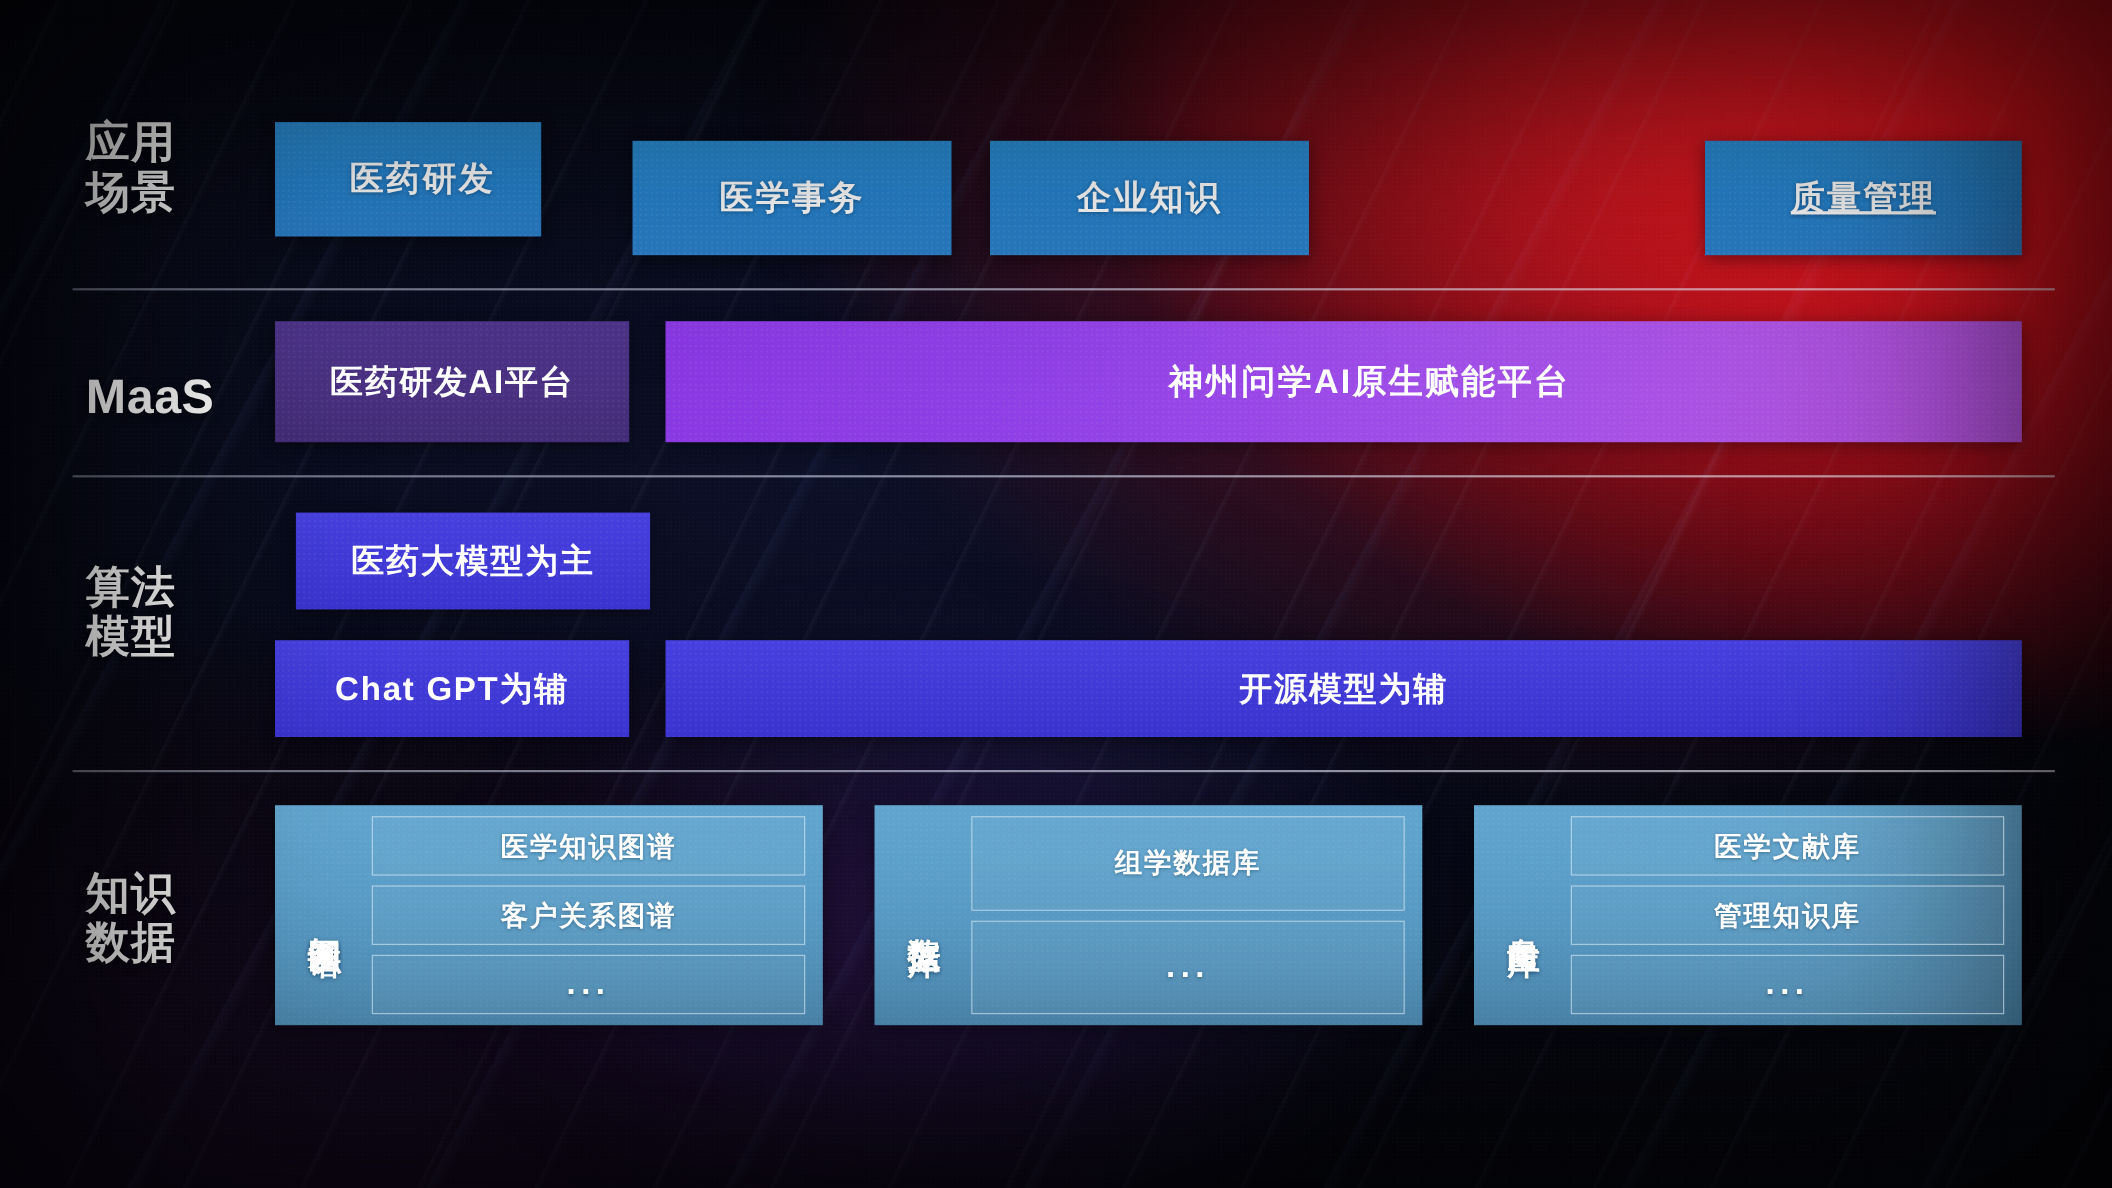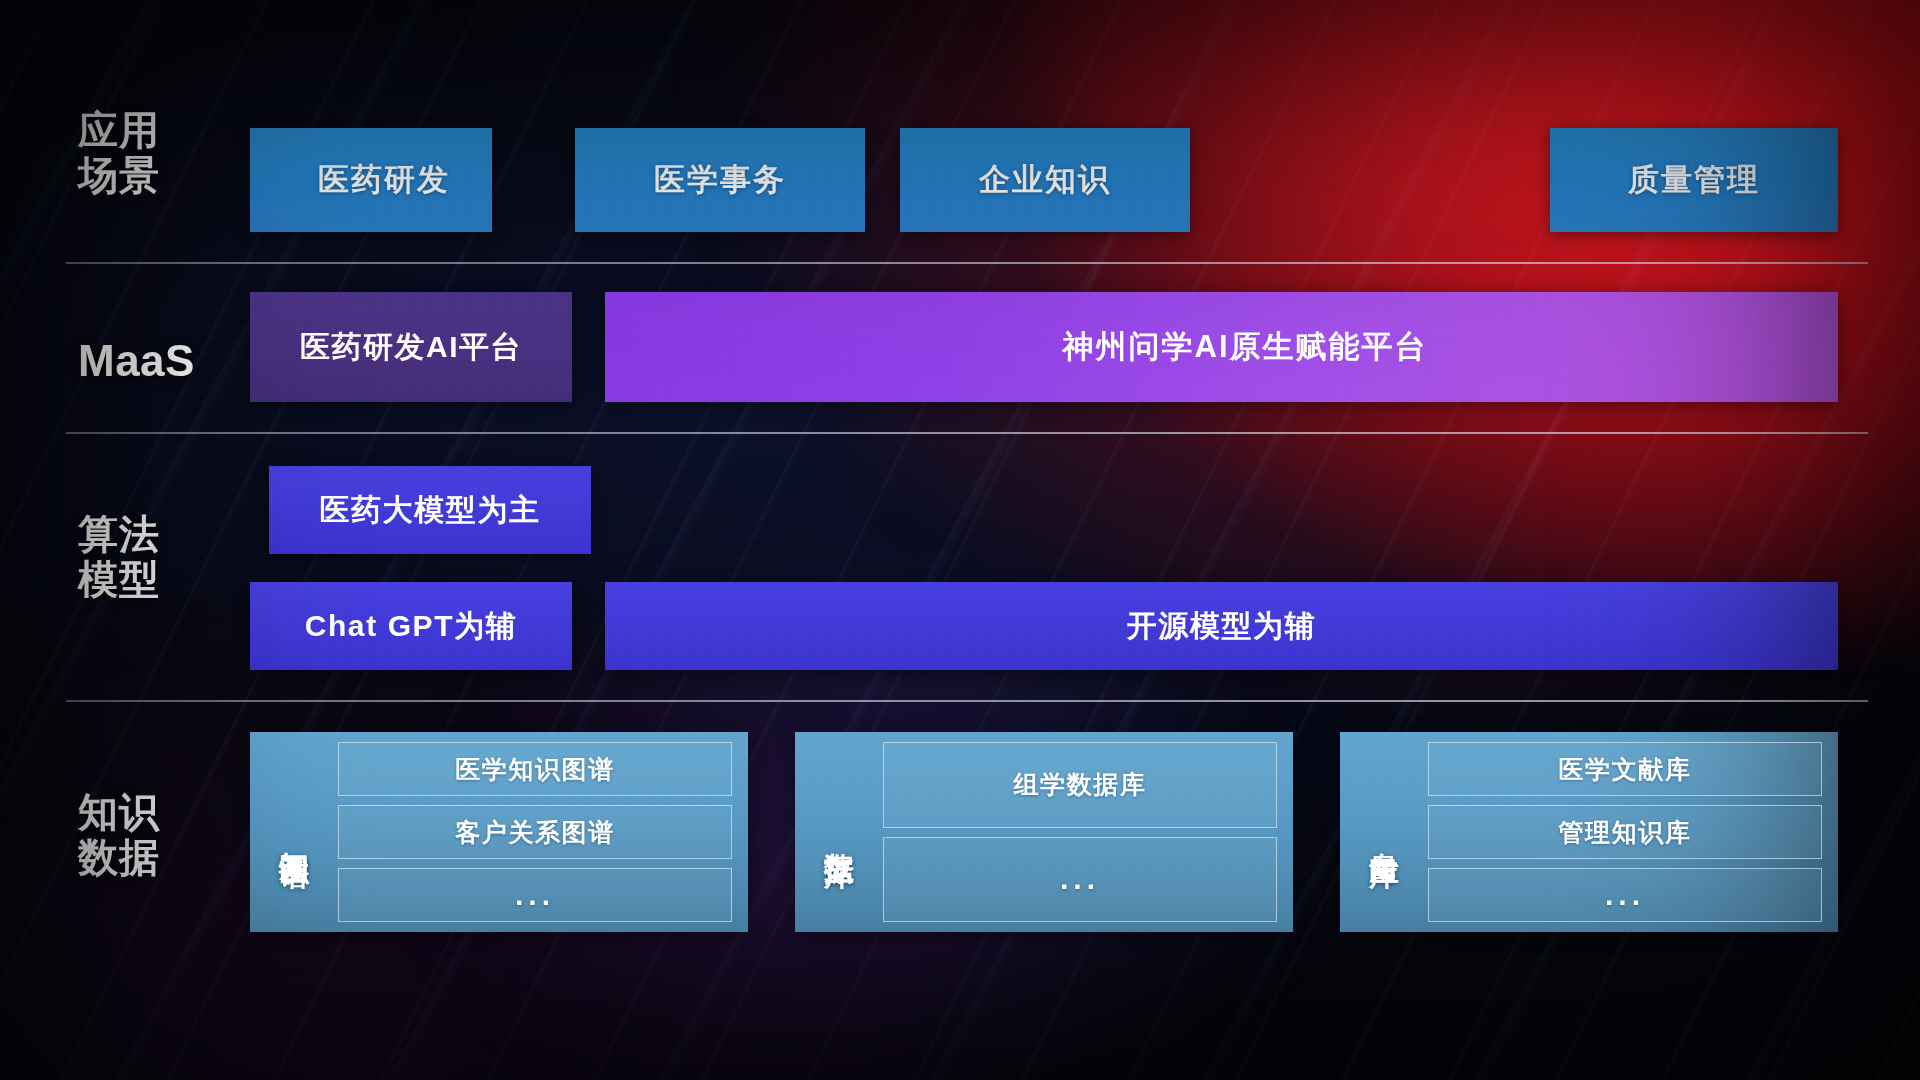--- a/index.html
+++ b/index.html
@@ -189,24 +189,24 @@
 <div class="bg-streaks2"></div>
 <div class="bg-noise"></div>
 
 <div class="stage">
 
   <div class="rowlabel cjk" style="top:108px;">
     <span class="ln">应用</span>
     <span class="ln">场景</span>
   </div>
 
-  <div class="app-card" style="left:250px; top:128px; width:242px;padding-left:26px;">医药研发</div>
+  <div class="app-card" style="left:250px; top:111px; width:242px;padding-left:26px;">医药研发</div>
   <div class="app-card" style="left:575px; top:128px; width:290px;">医学事务</div>
   <div class="app-card" style="left:900px; top:128px; width:290px;">企业知识</div>
-  <div class="app-card" style="left:1550px; top:128px; width:288px;">质量管理</div>
+  <div class="app-card" style="left:1550px; top:128px; width:288px;text-decoration:underline;">质量管理</div>
 
   <div class="divider" style="top:262px;"></div>
 
   <div class="rowlabel latin" style="top:336px;">
     <span class="ln">MaaS</span>
   </div>
 
   <div class="maas-left" style="left:250px; top:292px; width:322px;">医药研发AI平台</div>
   <div class="maas-right" style="left:605px; top:292px; width:1233px;padding-left:47px;">神州问学AI原生赋能平台</div>
 

